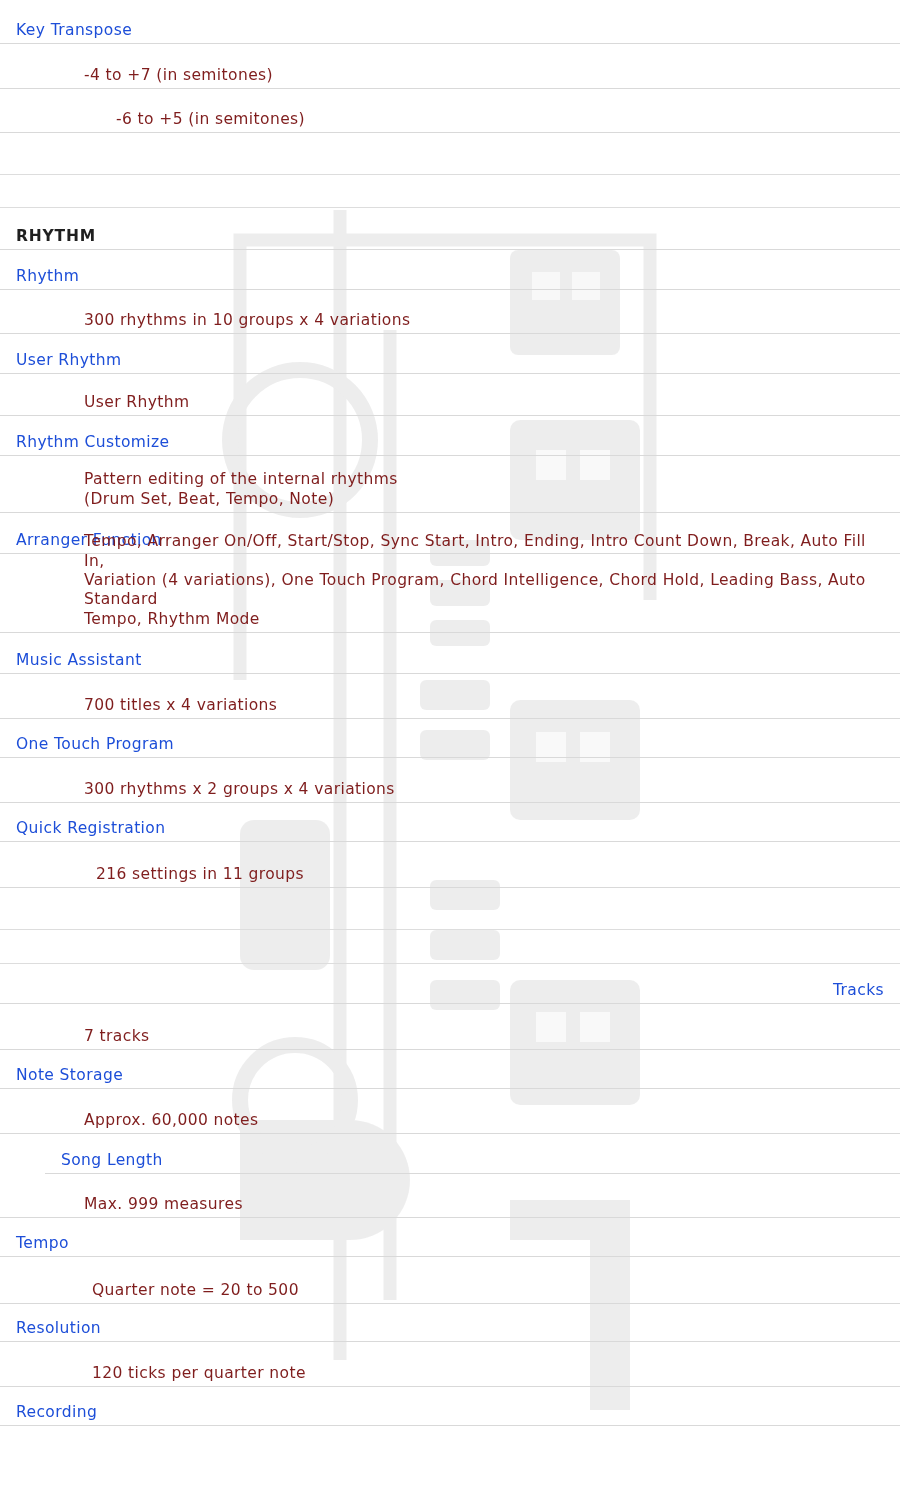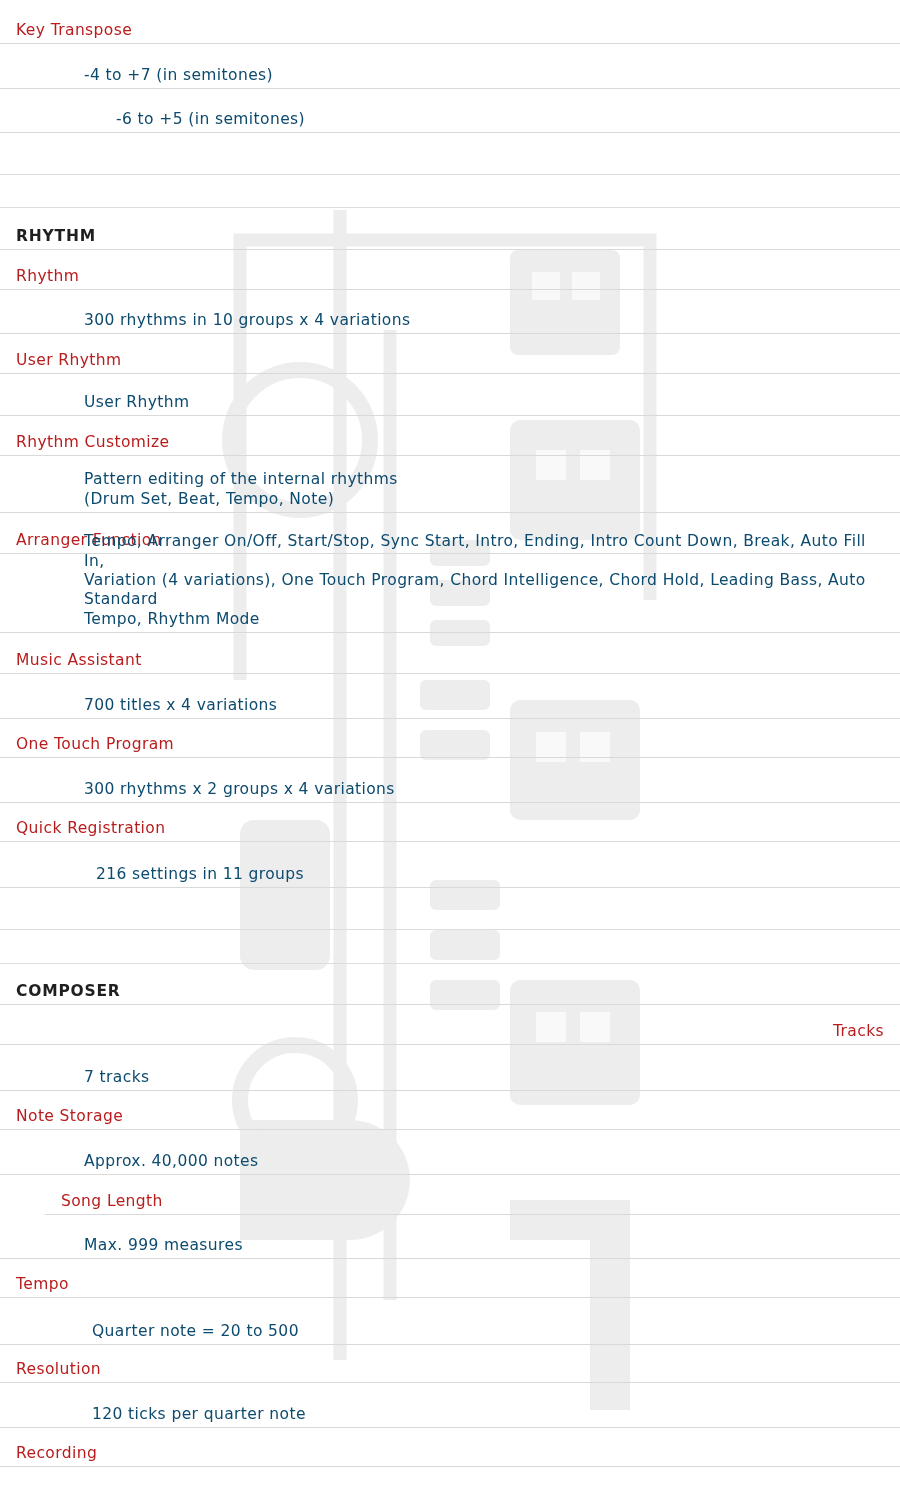--- a/index.html
+++ b/index.html
@@ -47,33 +47,33 @@
 
   .row.blank {
     border-bottom: 1px solid #dddddd;
   }
 
   .label {
     font-size: 15.5px;
     letter-spacing: 0.4px;
     line-height: 1.25;
     white-space: pre-wrap;
-    color: #b91c1c;
+    color: #1d4ed8;
     padding-bottom: 3px;
   }
 
   .label.head {
     font-weight: 700;
     letter-spacing: 0.8px;
     color: #1f1f1f;
   }
 
   .label.value {
     padding-left: 68px;
-    color: #0c4a6e;
+    color: #7f1d1d;
   }
 
   .label.value.deep {
     padding-left: 76px;
   }
 </style>
 </head>
 <body>
 
 <div class="watermark">
@@ -168,34 +168,31 @@
       <span class="label value">300 rhythms x 2 groups x 4 variations</span>
     </div>
     <div class="row" style="height: 39px;">
       <span class="label">Quick Registration</span>
     </div>
     <div class="row" style="height: 46px; padding-left: 28px;">
       <span class="label value">216 settings in 11 groups</span>
     </div>
     <div class="row blank" style="height: 42px;"></div>
     <div class="row blank" style="height: 34px;"></div>
-    <div class="row" style="height: 41px;">
-      <span class="label head">COMPOSER</span>
-    </div>
     <div class="row" style="height: 40px; justify-content: flex-end;">
       <span class="label">Tracks</span>
     </div>
     <div class="row" style="height: 46px;">
       <span class="label value">7 tracks</span>
     </div>
     <div class="row" style="height: 39px;">
       <span class="label">Note Storage</span>
     </div>
     <div class="row" style="height: 45px;">
-      <span class="label value">Approx. 40,000 notes</span>
+      <span class="label value">Approx. 60,000 notes</span>
     </div>
     <div class="row" style="height: 40px; margin-left: 45px;">
       <span class="label">Song Length</span>
     </div>
     <div class="row" style="height: 44px;">
       <span class="label value">Max. 999 measures</span>
     </div>
     <div class="row" style="height: 39px;">
       <span class="label">Tempo</span>
     </div>

